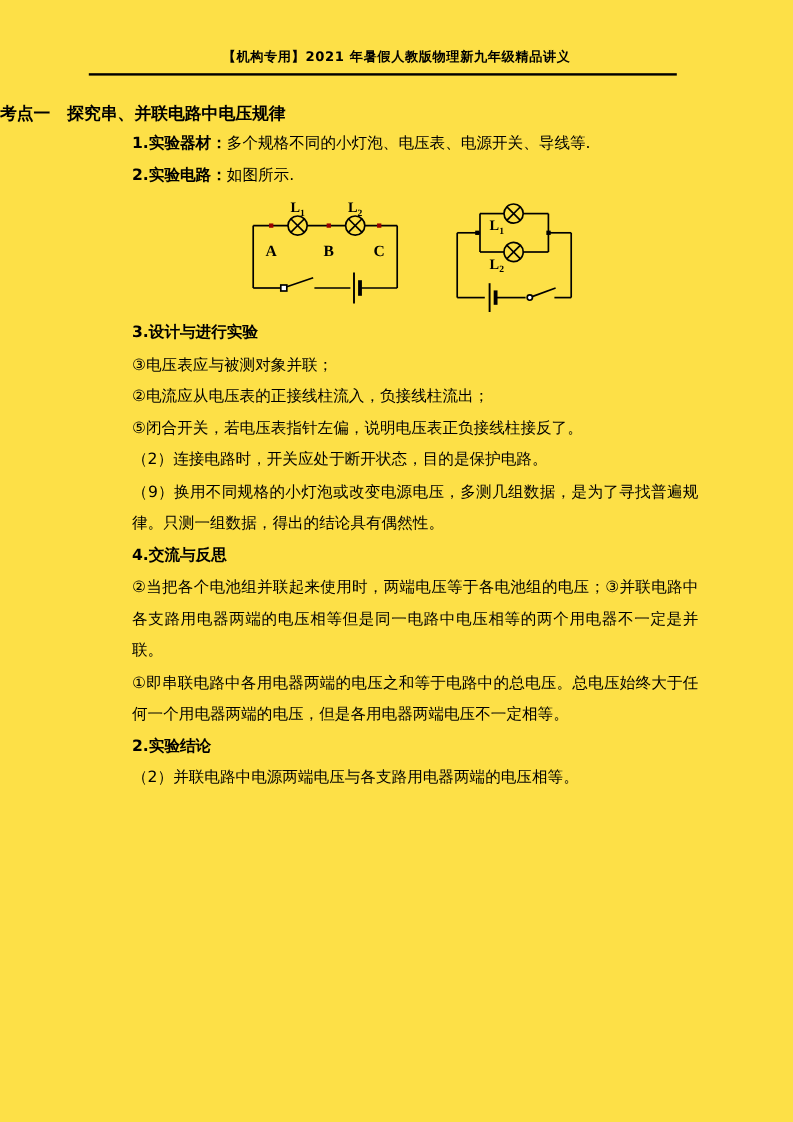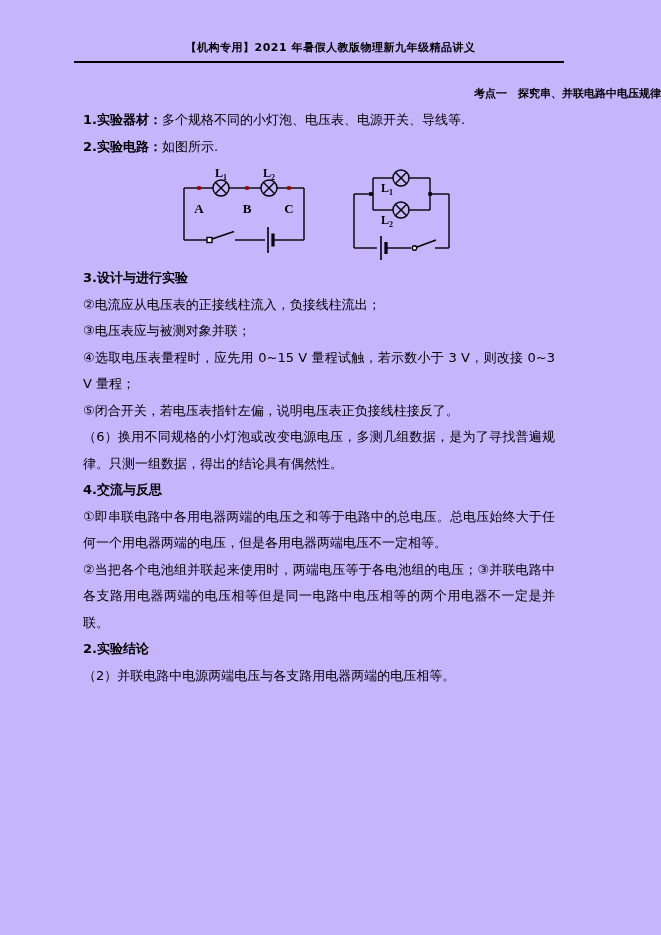--- a/index.html
+++ b/index.html
@@ -1,33 +1,33 @@
 <!DOCTYPE html>
 <html><head>
 <meta charset="utf-8">
 <style>
   html,body { margin:0; padding:0; background:#ffffff; }
   .page {
-    position:relative; width:661px; height:935px; background:#c4b5fd;
+    position:relative; width:661px; height:935px; background:#fde047;
     font-family:"DejaVu Sans", sans-serif; color:#000; overflow:hidden;
   }
   .header-text {
     position:absolute; top:40px; left:0; right:0; text-align:center;
     font-size:11px; font-weight:bold; letter-spacing:0.5px;
   }
   .header-rule {
     position:absolute; top:61px; left:74px; width:490px; height:0;
     border-top:2px solid #000;
   }
   .doc-title {
-    position:absolute; top:86px; left:0; right:0; text-align:right;
-    font-size:11px; font-weight:bold;
+    position:absolute; top:86px; left:0; right:0; text-align:left;
+    font-size:14px; font-weight:bold;
   }
   .content {
-    position:absolute; top:107px; left:83px; width:472px;
+    position:absolute; top:107px; left:110px; width:472px;
     font-size:13px; line-height:26.5px; text-align:justify;
   }
   .content p { margin:0; }
   .bold { font-weight:bold; }
   .sub { font-size:9px; vertical-align:-3px; }
   .ul { text-decoration:underline; text-underline-offset:2px; }
   .figure { position:relative; height:105px; }
   .figure svg { position:absolute; left:0; top:0; overflow:visible; }
   .clabel { font:bold 12px "Liberation Serif", serif; fill:#000; }
   .csub  { font-size:8px; }
@@ -110,27 +110,27 @@
         <g stroke="none" fill="#000">
           <rect x="286" y="32.2" width="3.6" height="3.6"></rect>
           <rect x="345.3" y="32.2" width="3.6" height="3.6"></rect>
         </g>
         <text class="clabel" x="298" y="32"><tspan>L</tspan><tspan class="csub" dy="3">1</tspan></text>
         <text class="clabel" x="298" y="64"><tspan>L</tspan><tspan class="csub" dy="3">2</tspan></text>
       </svg>
     </div>
 
     <p class="bold">3.设计与进行实验</p>
+    <p>③电压表应与被测对象并联；</p>
     <p>②电流应从电压表的正接线柱流入，负接线柱流出；</p>
-    <p>③电压表应与被测对象并联；</p>
-    <p>④选取电压表量程时，应先用 0~15 V 量程试触，若示数小于 3 V，则改接 0~3 V 量程；</p>
     <p>⑤闭合开关，若电压表指针左偏，说明电压表正负接线柱接反了。</p>
-    <p>（6）换用不同规格的小灯泡或改变电源电压，多测几组数据，是为了寻找普遍规律。只测一组数据，得出的结论具有偶然性。</p>
+    <p>（2）连接电路时，开关应处于断开状态，目的是保护电路。</p>
+    <p>（9）换用不同规格的小灯泡或改变电源电压，多测几组数据，是为了寻找普遍规律。只测一组数据，得出的结论具有偶然性。</p>
 
     <p class="bold">4.交流与反思</p>
+    <p>②当把各个电池组并联起来使用时，两端电压等于各电池组的电压；③并联电路中各支路用电器两端的电压相等但是同一电路中电压相等的两个用电器不一定是并联。</p>
     <p>①即串联电路中各用电器两端的电压之和等于电路中的总电压。总电压始终大于任何一个用电器两端的电压，但是各用电器两端电压不一定相等。</p>
-    <p>②当把各个电池组并联起来使用时，两端电压等于各电池组的电压；③并联电路中各支路用电器两端的电压相等但是同一电路中电压相等的两个用电器不一定是并联。</p>
 
     <p class="bold">2.实验结论</p>
     <p>（2）并联电路中电源两端电压与各支路用电器两端的电压相等。</p>
 
   </div>
 </div>
 
 </body></html>

